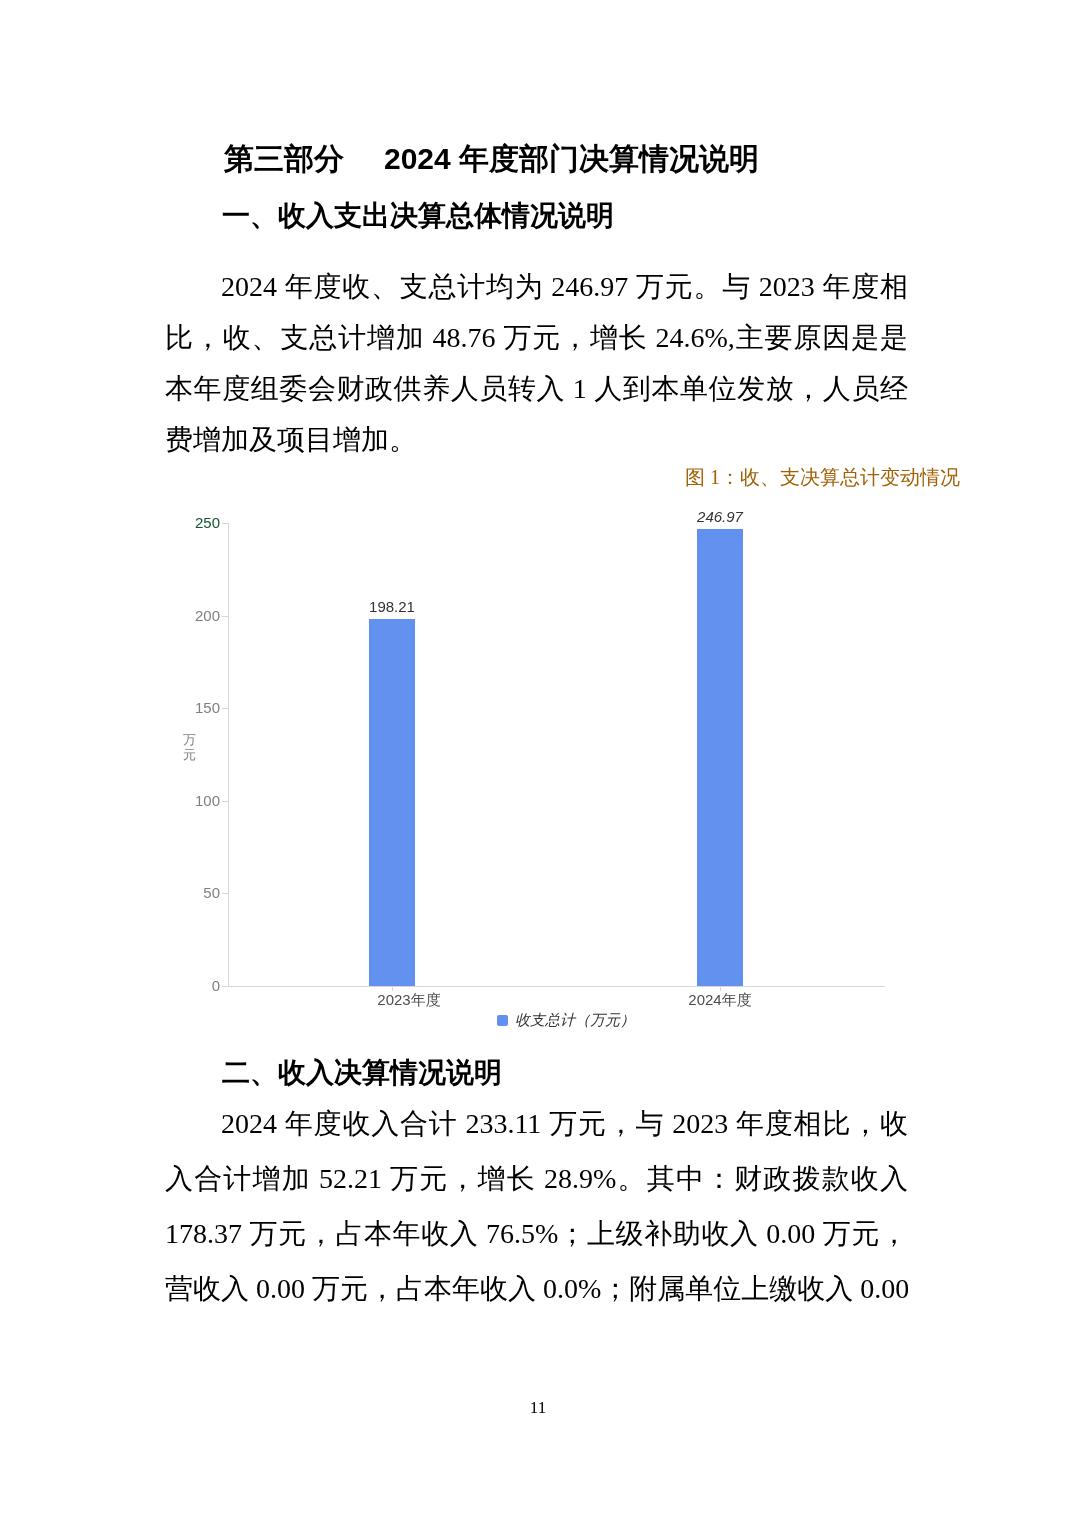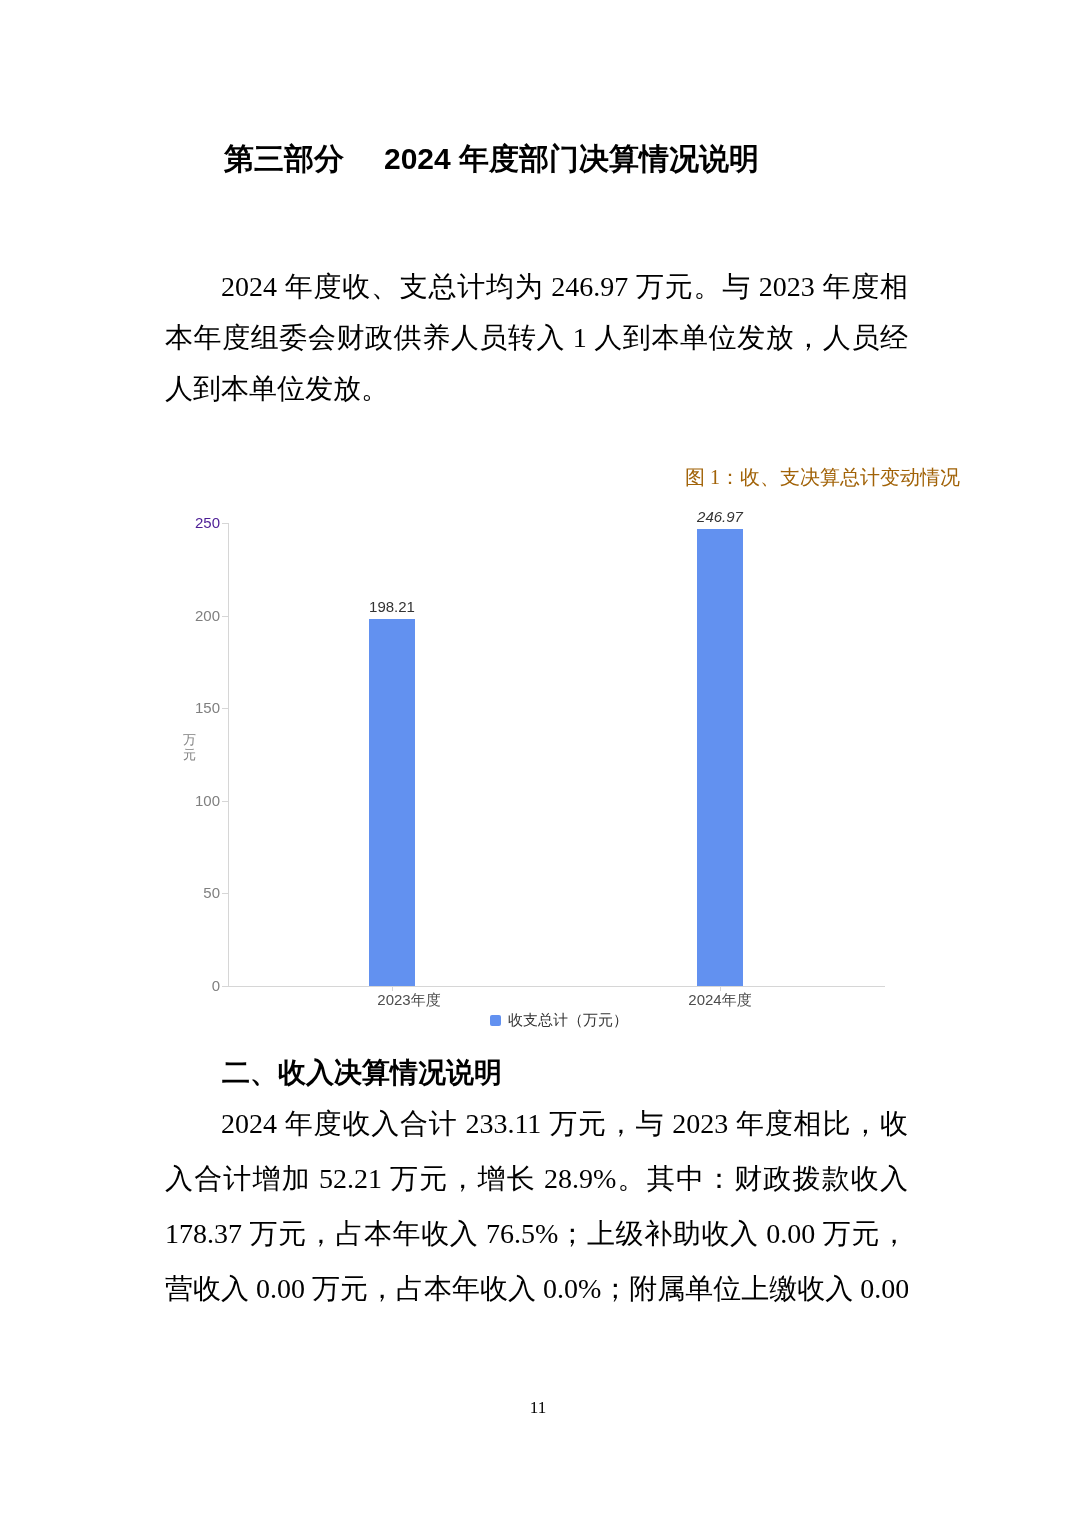--- a/index.html
+++ b/index.html
@@ -69,54 +69,56 @@
 </head>
 <body>
 
 <div class="page">
 
   <div class="doc-title">
     <span class="t1">第三部分</span>
     <span class="t2">2024 年度部门决算情况说明</span>
   </div>
 
+  <div class="h1" id="heading-1">一、收入支出决算总体情况说明</div>
 
   <div class="para" id="para-1">
     <div class="pline indent">2024 年度收、支总计均为 246.97 万元。与 2023 年度相</div>
+    <div class="pline">比，收、支总计增加 48.76 万元，增长 24.6%,主要原因是是</div>
     <div class="pline">本年度组委会财政供养人员转入 1 人到本单位发放，人员经</div>
-    <div class="pline pend">人到本单位发放。</div>
+    <div class="pline pend">费增加及项目增加。</div>
   </div>
 
   <div class="chart-title">图 1：收、支决算总计变动情况</div>
 
   <div id="chart">
       <div class="axis-line" style="left: 228px; top: 523px; width: 1px; height: 463px; background: rgb(214, 214, 214);"></div>
       <div class="axis-line" style="left: 228px; top: 986px; width: 657px; height: 1px; background: rgb(214, 214, 214);"></div>
       <div class="ytick-mark" style="left: 222px; top: 986px; background: rgb(214, 214, 214);"></div>
       <div class="ytick-label" style="left: 174px; top: 978px; color: rgb(127, 127, 127);">0</div>
       <div class="ytick-mark" style="left: 222px; top: 893.4px; background: rgb(214, 214, 214);"></div>
       <div class="ytick-label" style="left: 174px; top: 885.4px; color: rgb(127, 127, 127);">50</div>
       <div class="ytick-mark" style="left: 222px; top: 800.8px; background: rgb(214, 214, 214);"></div>
       <div class="ytick-label" style="left: 174px; top: 792.8px; color: rgb(127, 127, 127);">100</div>
       <div class="ytick-mark" style="left: 222px; top: 708.2px; background: rgb(214, 214, 214);"></div>
       <div class="ytick-label" style="left: 174px; top: 700.2px; color: rgb(127, 127, 127);">150</div>
       <div class="ytick-mark" style="left: 222px; top: 615.6px; background: rgb(214, 214, 214);"></div>
       <div class="ytick-label" style="left: 174px; top: 607.6px; color: rgb(127, 127, 127);">200</div>
       <div class="ytick-mark" style="left: 222px; top: 523px; background: rgb(214, 214, 214);"></div>
-      <div class="ytick-label" style="left: 174px; top: 515px; color: #4c1d95;">250</div>
+      <div class="ytick-label" style="left: 174px; top: 515px; color: #14532d;">250</div>
       <div class="y-axis-title" style="left: 182px; top: 732px; color: rgb(127, 127, 127);">万元</div>
       <div class="bar" style="left: 369px; top: 618.915px; width: 46px; height: 367.085px; background: rgb(98, 145, 240);"></div>
       <div class="bar-value" style="left: 347px; top: 597.915px; color: rgb(51, 51, 51);">198.21</div>
       <div class="xtick-mark" style="left: 392px; top: 986px; background: rgb(214, 214, 214);"></div>
       <div class="xtick-label" style="left: 344px; top: 991px; color: rgb(77, 77, 77);">2023年度</div>
       <div class="bar" style="left: 697px; top: 528.612px; width: 46px; height: 457.388px; background: rgb(98, 145, 240);"></div>
       <div class="bar-value" style="left: 675px; top: 507.612px; color: rgb(51, 51, 51); font-style: italic;">246.97</div>
       <div class="xtick-mark" style="left: 720px; top: 986px; background: rgb(214, 214, 214);"></div>
       <div class="xtick-label" style="left: 655px; top: 991px; color: rgb(77, 77, 77);">2024年度</div>
-      <div class="legend-row" style="left: 231px; top: 1011px; width: 656px;">
+      <div class="legend-row" style="left: 238px; top: 1011px; width: 656px; font-style: italic;">
         <span class="legend-marker" style="background: rgb(98, 145, 240);"></span>
         <span class="legend-label" style="color: rgb(51, 51, 51);">收支总计（万元）</span>
       </div>
     </div>
 
   <div class="h1" id="heading-2">二、收入决算情况说明</div>
 
   <div class="para" id="para-2">
     <div class="pline indent">2024 年度收入合计 233.11 万元，与 2023 年度相比，收</div>
     <div class="pline">入合计增加 52.21 万元，增长 28.9%。其中：财政拨款收入</div>

